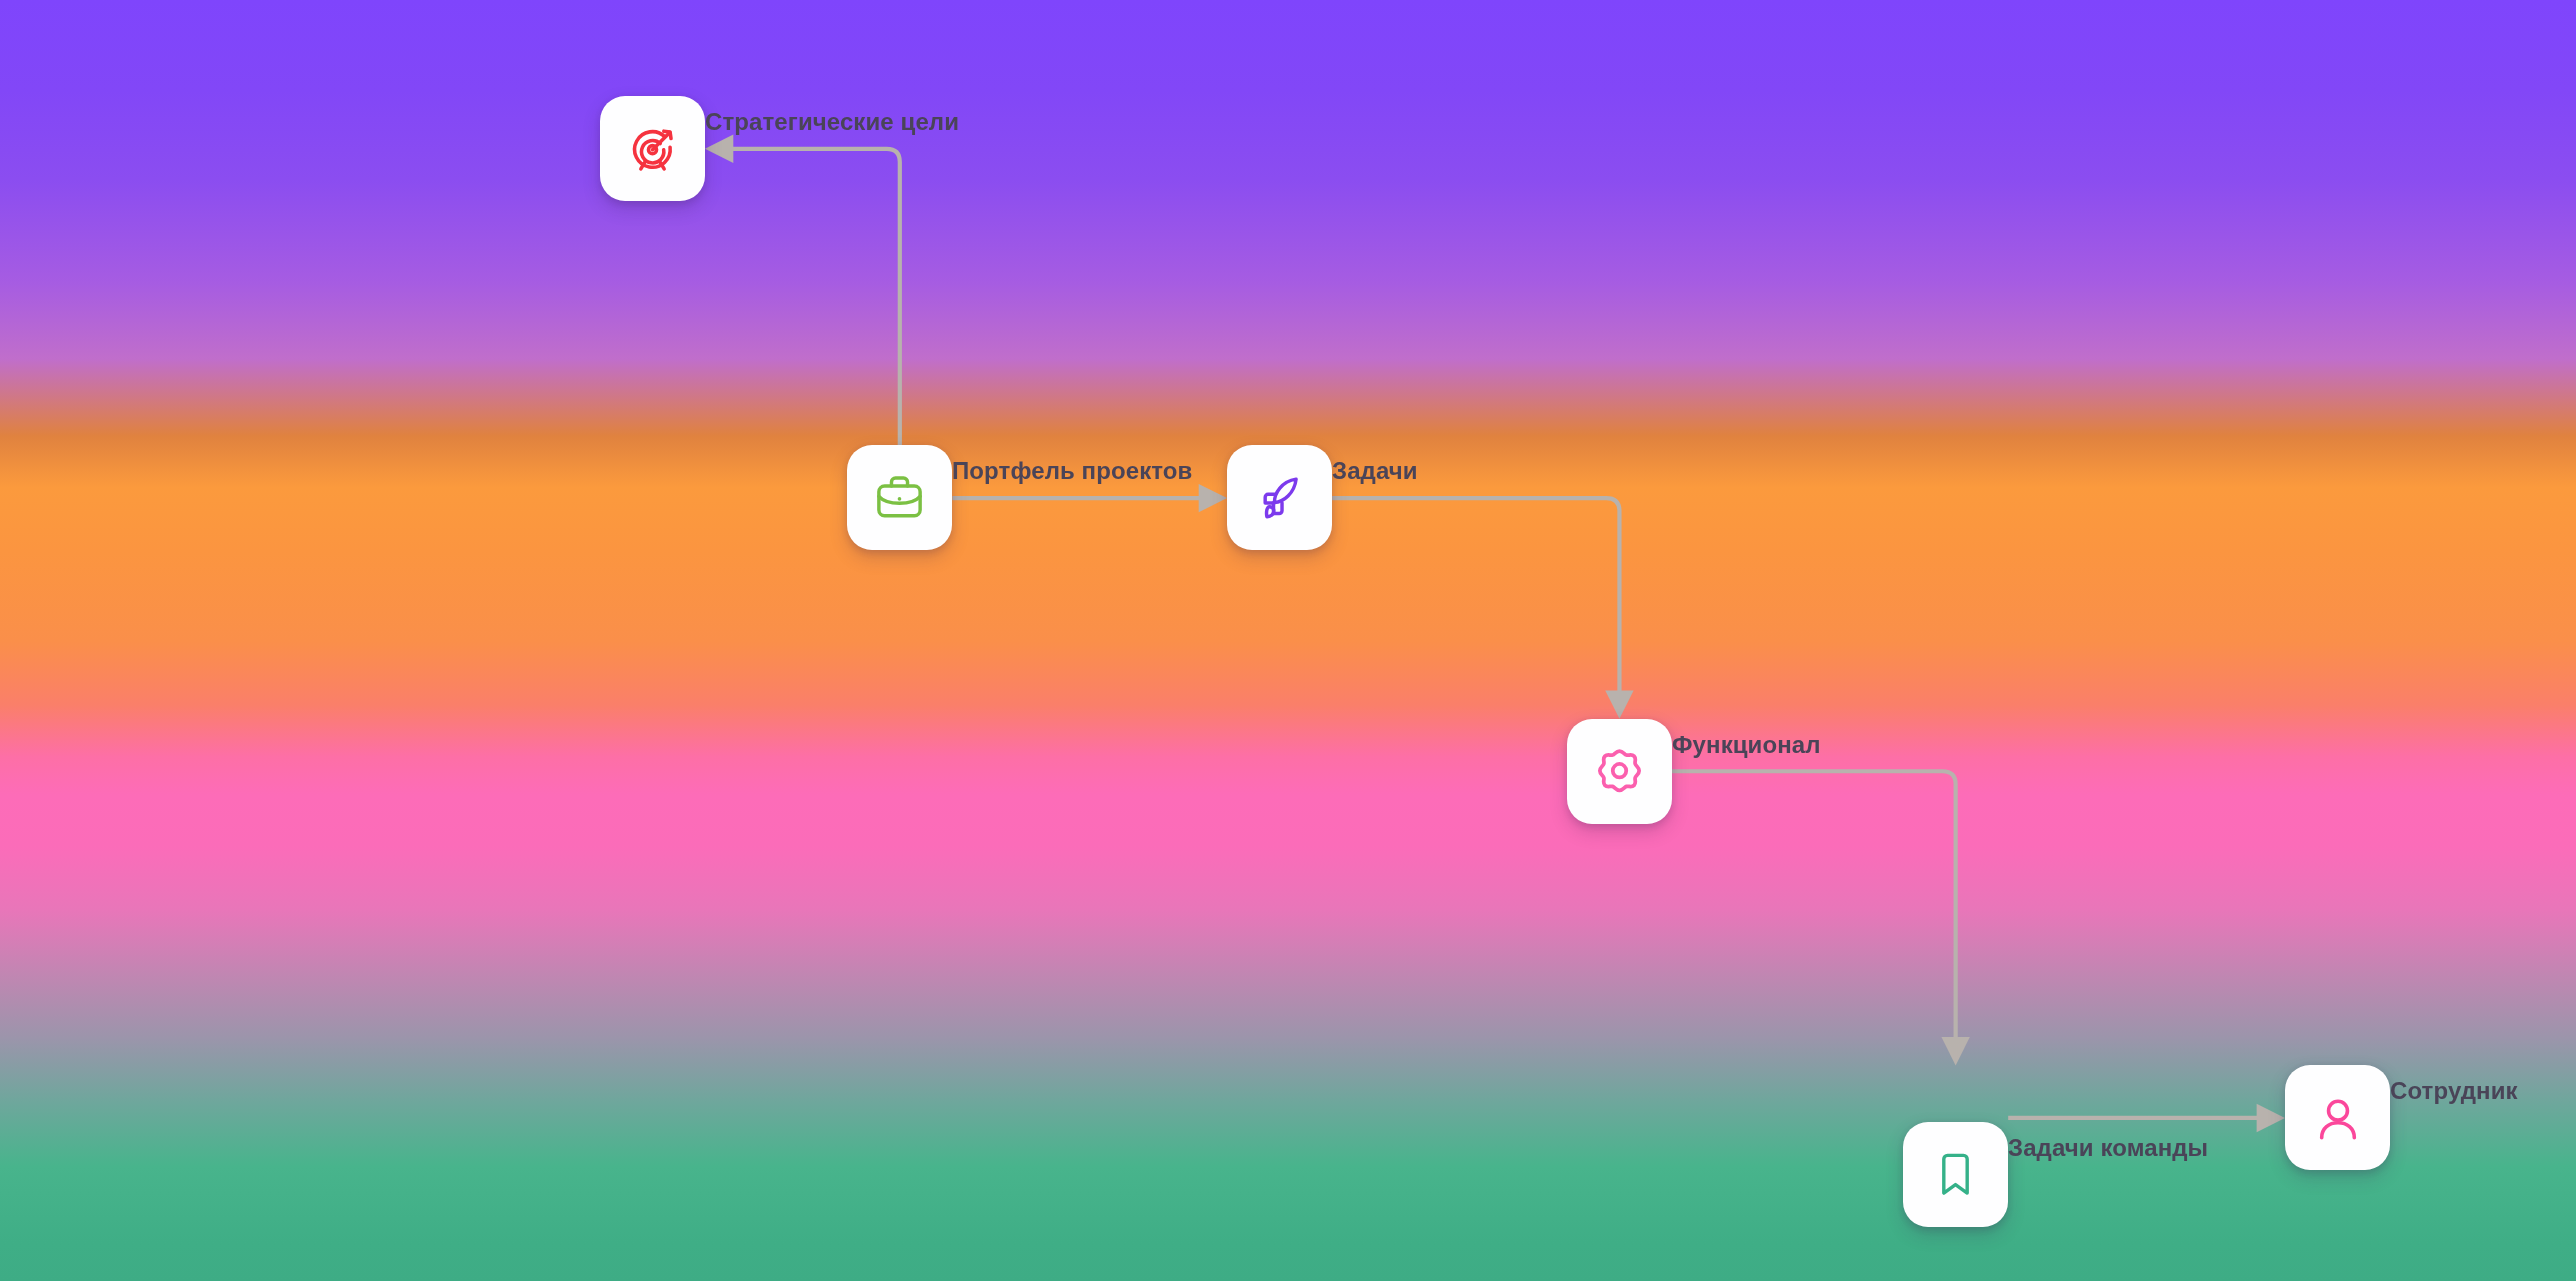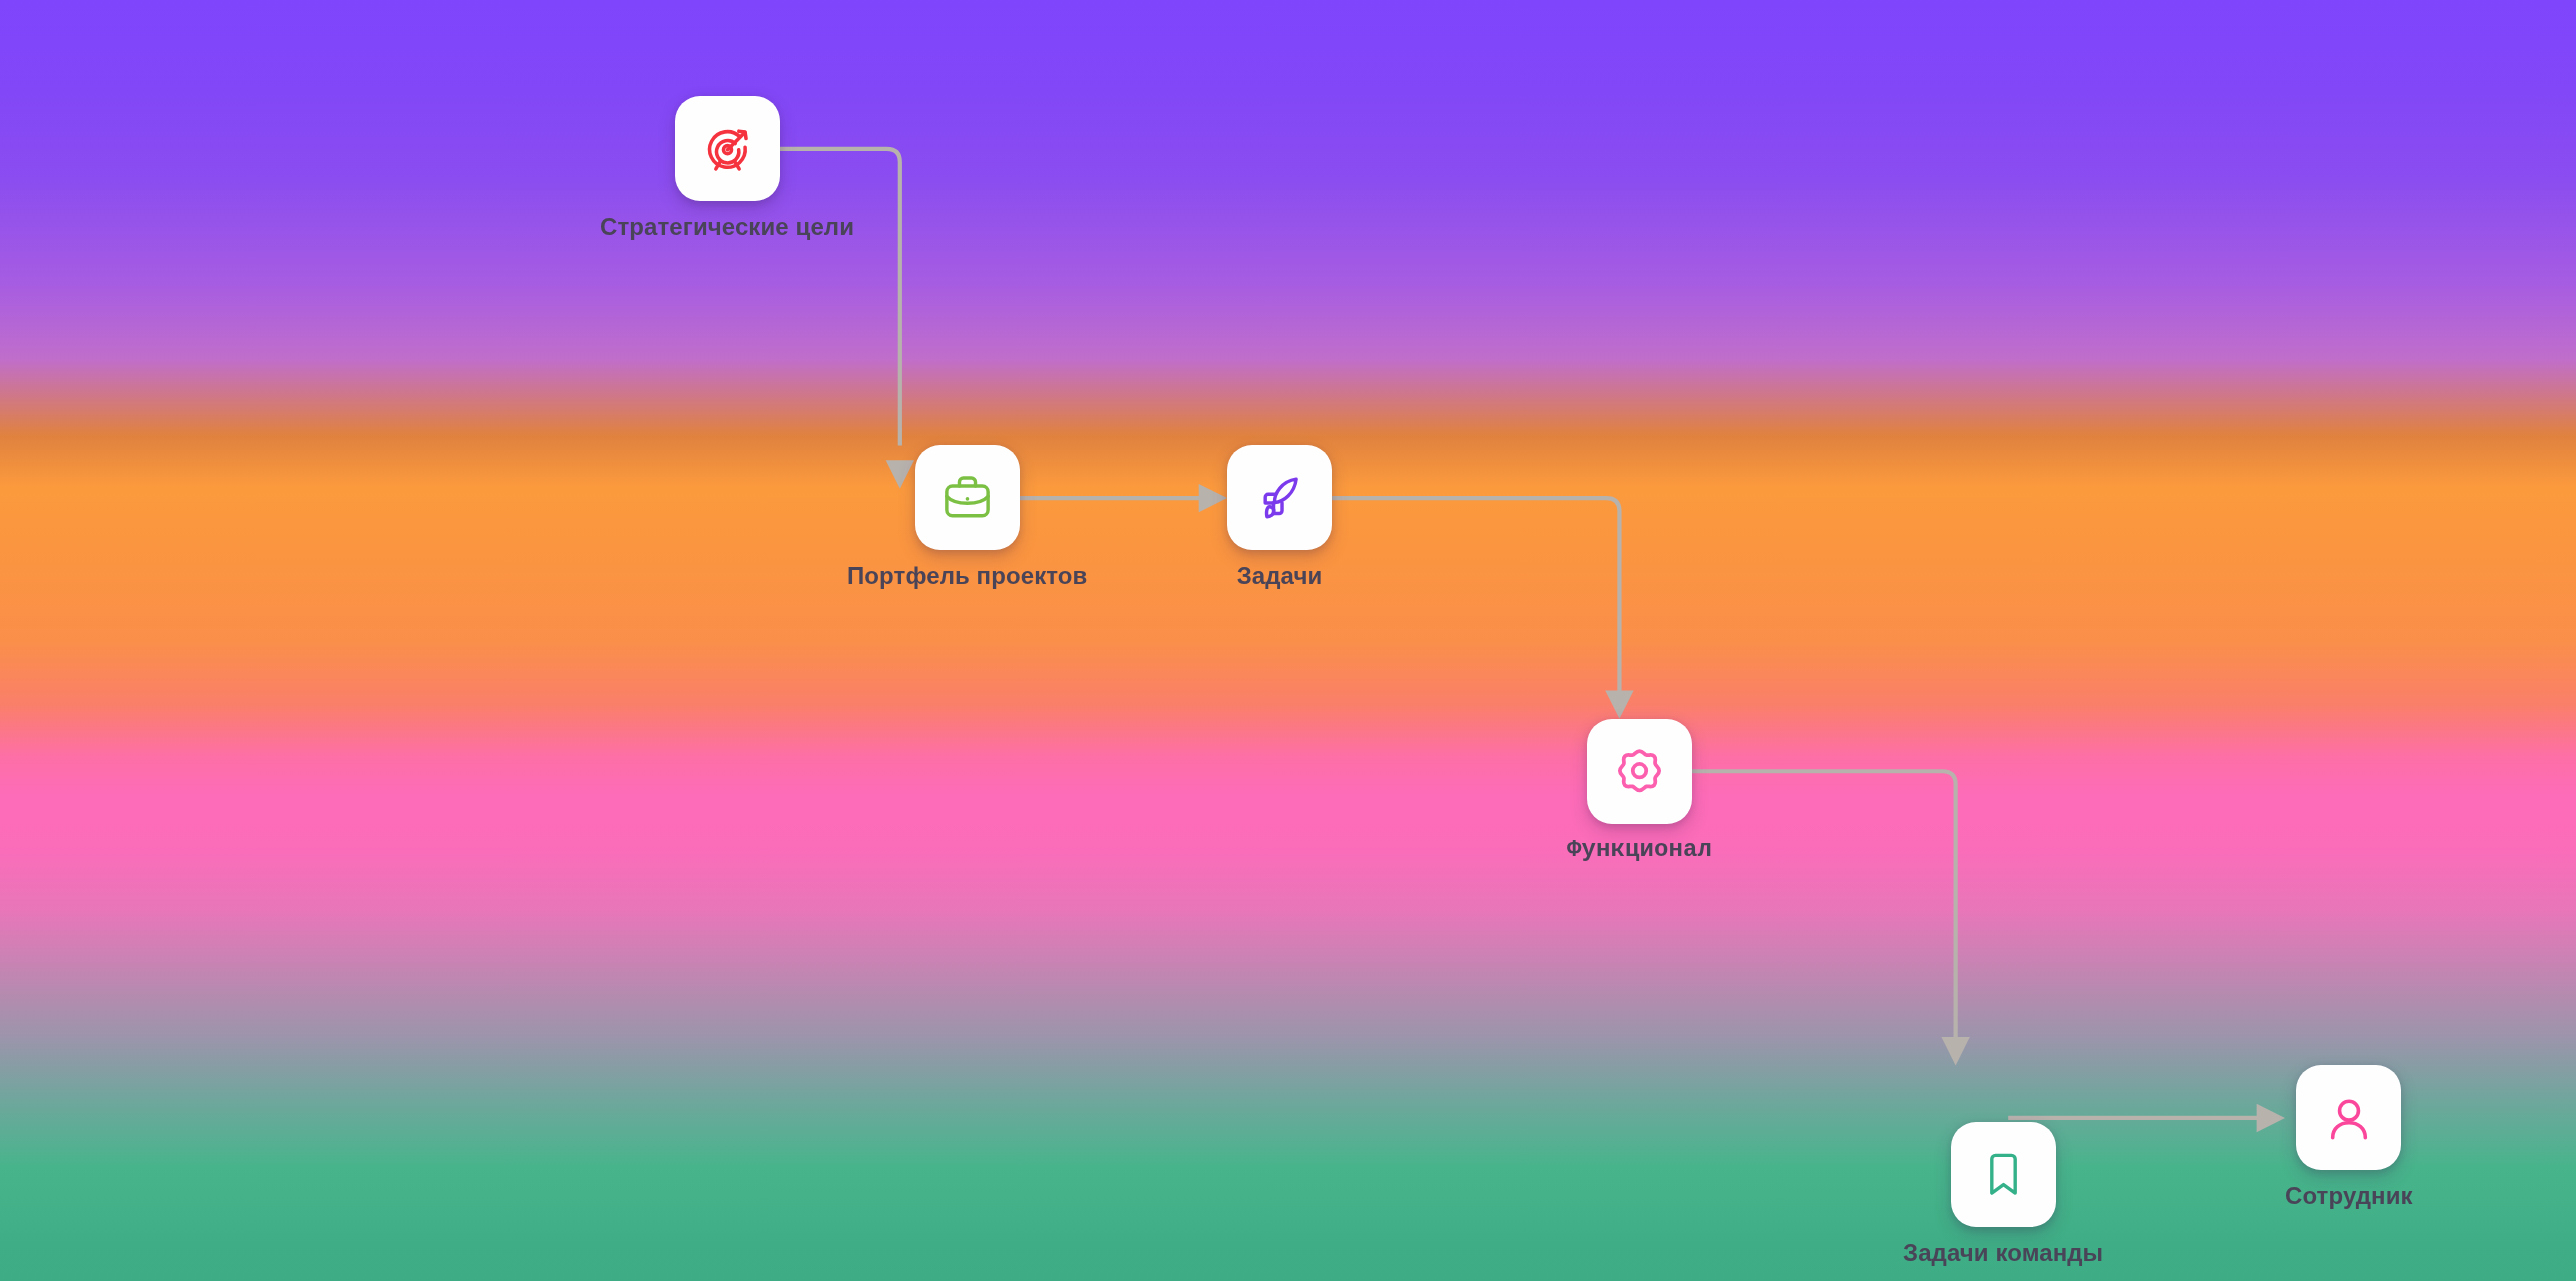--- a/index.html
+++ b/index.html
@@ -36,22 +36,21 @@
     overflow:hidden;
   }
   #edge-layer {
     position:absolute; inset:0;
     width:2576px; height:1282px;
     pointer-events:none;
   }
   .node {
     position:absolute;
     display:flex;
-    flex-direction:column;
-    align-items:center;
+    flex-direction:row;
   }
   .node-card {
     width:105px; height:105px;
     background:#fefeff;
     border-radius:25px;
     display:flex;
     align-items:center;
     justify-content:center;
     box-shadow:0 7.4px 18px rgba(60,30,80,0.20),
                0 2.1px 6.3px rgba(60,30,80,0.14);
@@ -139,21 +138,21 @@
       <svg width="55" height="55" viewBox="0 0 48 48" fill="none" stroke="#7c3aed" stroke-width="3" stroke-linecap="round" stroke-linejoin="round">
         <path d="M19.5 28.5 C 19.5 20, 26 10, 38.5 8 C 37 20.5, 27.5 28, 19.5 28.5 Z"></path>
         <path d="M19.8 21.2 L14 21.2 A2.5 2.5 0 0 0 11.5 23.7 L11.5 28.8 L19.2 28.8"></path>
         <path d="M26.2 28.5 L26.2 35.5 A2.5 2.5 0 0 1 23.7 38 L18.8 38 L18.8 28.5"></path>
         <path d="M15.2 32 C 17.6 32, 19 33.5, 19 35.8 C 19 38.2, 17 40.2, 13 40.8 C 12.2 36.8, 13 32, 15.2 32 Z"></path>
       </svg>
     </div>
     <div class="node-label">Задачи</div>
   </div>
 
-  <div class="node" style="left:1567px; top:719px;font-family:Liberation Mono, monospace;">
+  <div class="node" style="left:1567px; top:719px;">
     <div class="node-card">
       <svg width="53" height="53" viewBox="0 0 48 48" fill="none" stroke="#fb5fae" stroke-width="3.4" stroke-linecap="round" stroke-linejoin="round">
         <path d="M24 5.5
                  c 3.2 0 4.2 3.0 6.3 3.6
                  c 2.1 0.6 4.6 -1.3 6.9 1.0
                  c 2.3 2.3 0.4 4.8 1.0 6.9
                  c 0.6 2.1 3.6 3.1 3.6 6.3
                  c 0 3.2 -3.0 4.2 -3.6 6.3
                  c -0.6 2.1 1.3 4.6 -1.0 6.9
                  c -2.3 2.3 -4.8 0.4 -6.9 1.0

